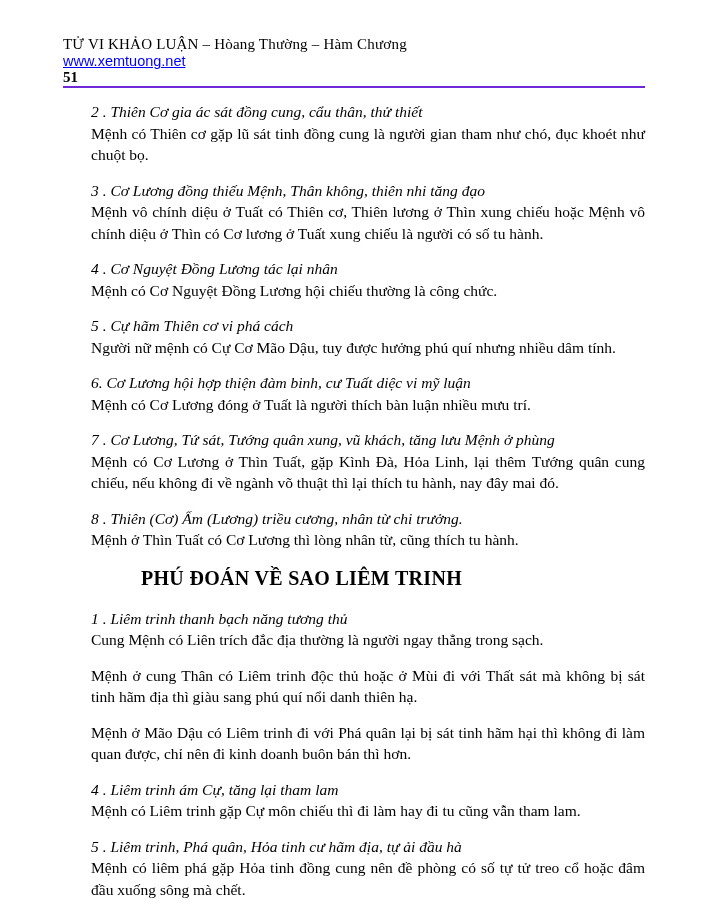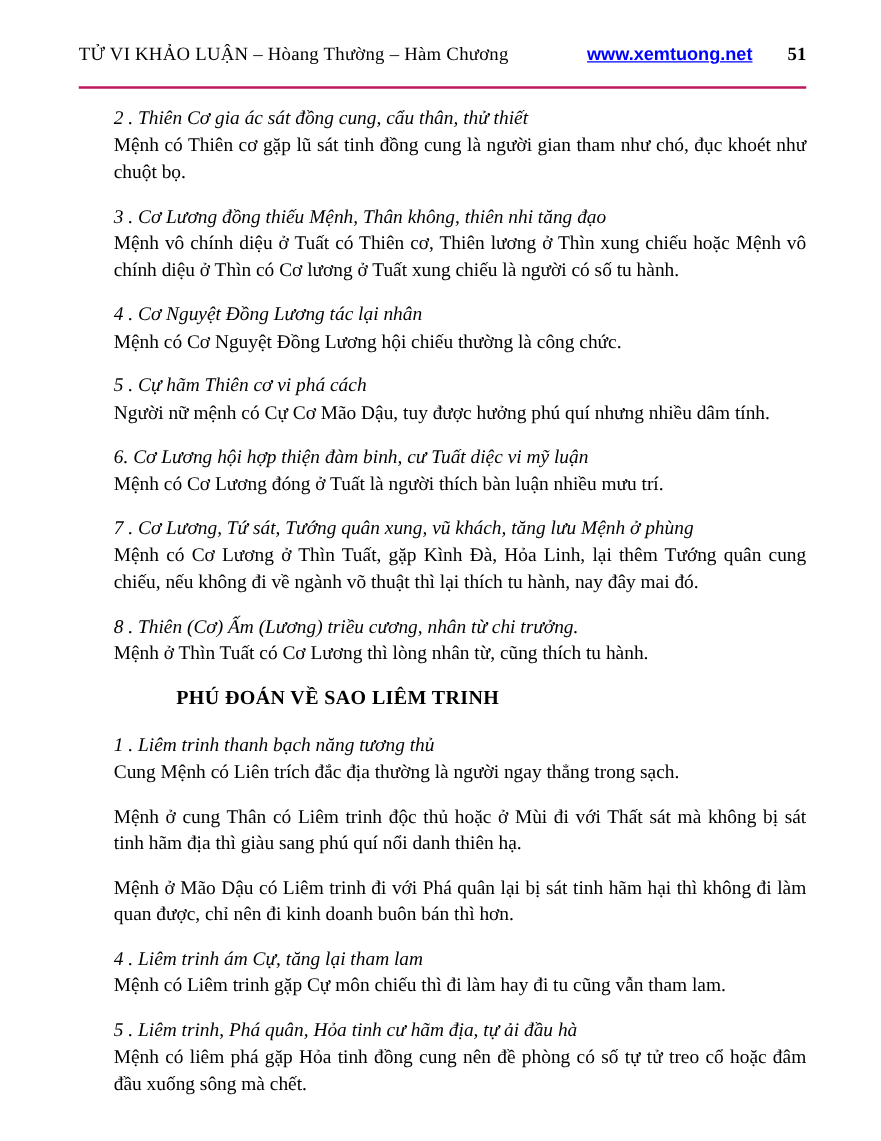--- a/index.html
+++ b/index.html
@@ -15,32 +15,33 @@
     background: #ffffff;
     padding: 36px 60px 20px 63px;
     font-family: "Liberation Serif", serif;
     font-size: 15.5px;
     color: #000000;
     overflow: hidden;
   }
   .header-row {
     display: flex;
     align-items: baseline;
-    border-bottom: 2px solid #be185d;
-    padding-bottom: 16px;
+    border-bottom: 2px solid #6d28d9;
+    padding-bottom: 0;
+    flex-direction: column;
   }
   .header-title {
     flex: 1;
     font-size: 15px;
     letter-spacing: 0.2px;
     white-space: nowrap;
   }
   .header-link {
     font-family: "Liberation Sans", sans-serif;
-    font-weight: bold;
+    font-weight: normal;
     font-size: 14.5px;
     color: #0000ff;
     text-decoration: underline;
     margin-right: 28px;
     cursor: pointer;
   }
   .header-page {
     font-size: 15px;
     font-weight: bold;
   }
@@ -54,21 +55,21 @@
   .section-heading {
     font-style: italic;
     line-height: 21.5px;
   }
   .section-body {
     text-align: justify;
     line-height: 21.5px;
   }
   .group-title {
     font-weight: bold;
-    font-size: 16px;
+    font-size: 20px;
     letter-spacing: 0.3px;
     margin: 16px 0 18px 50px;
   }
 </style>
 </head>
 <body>
 
 <div class="page">
 
   <div class="header-row">

